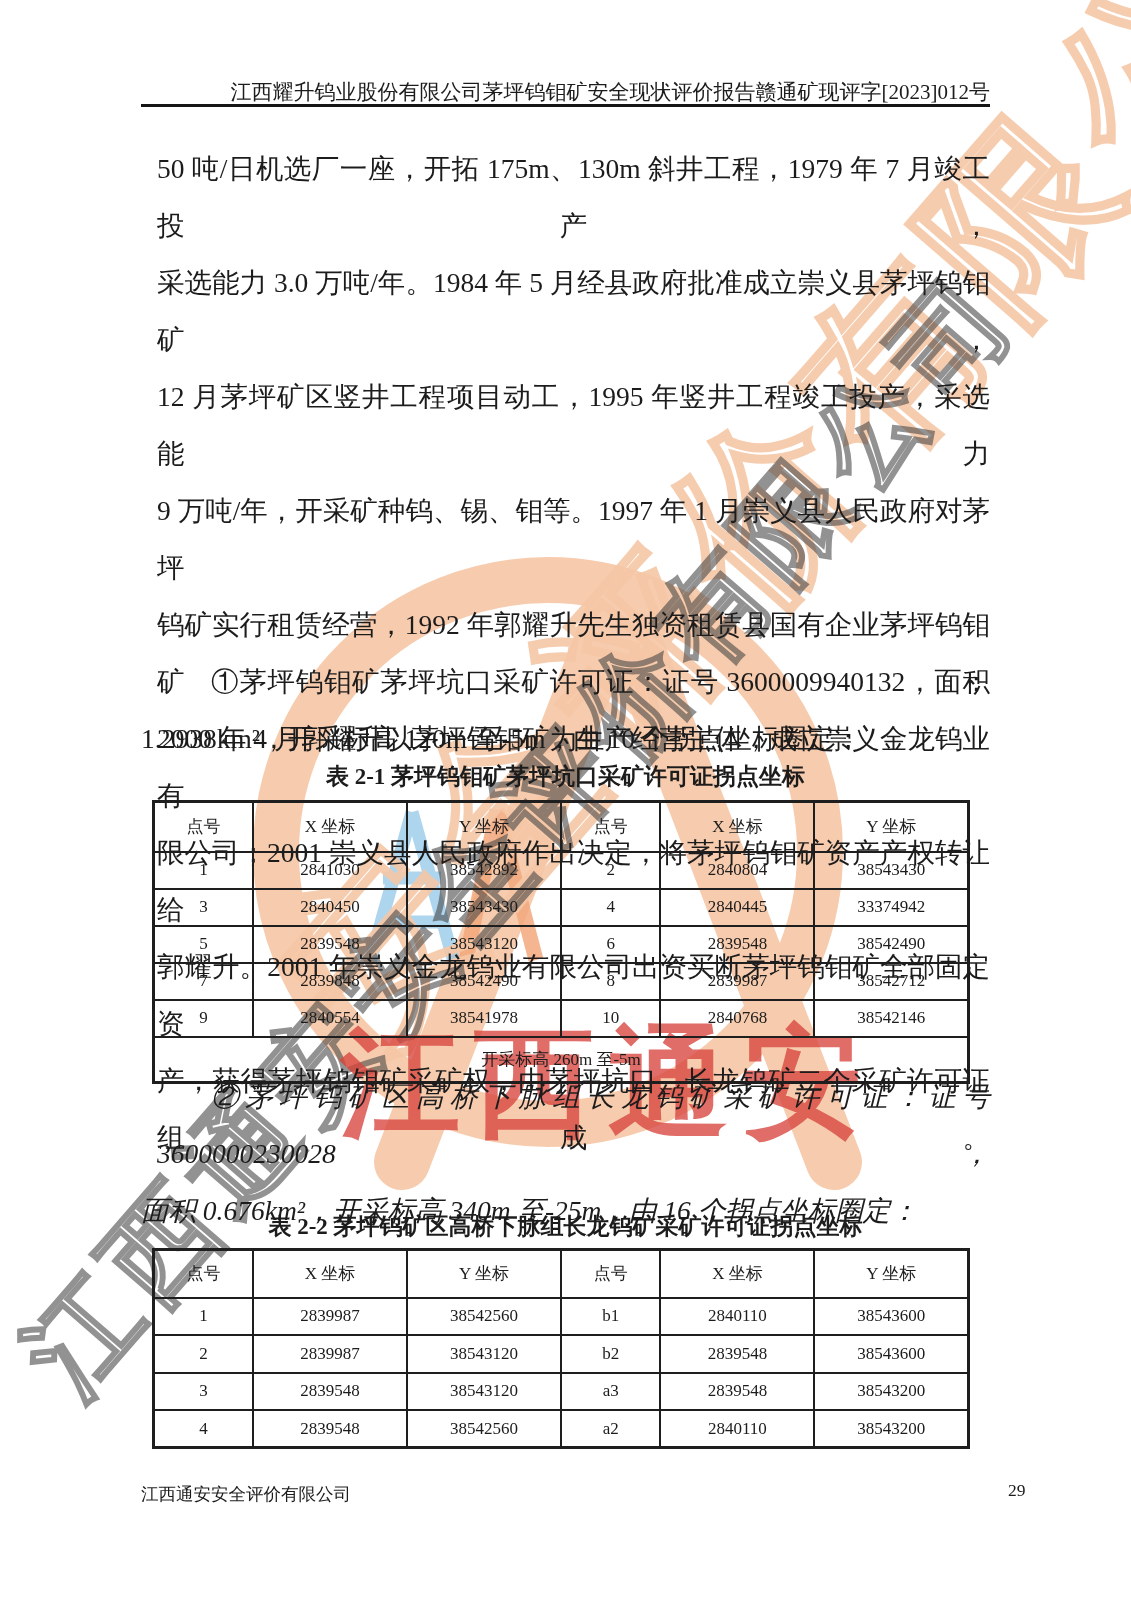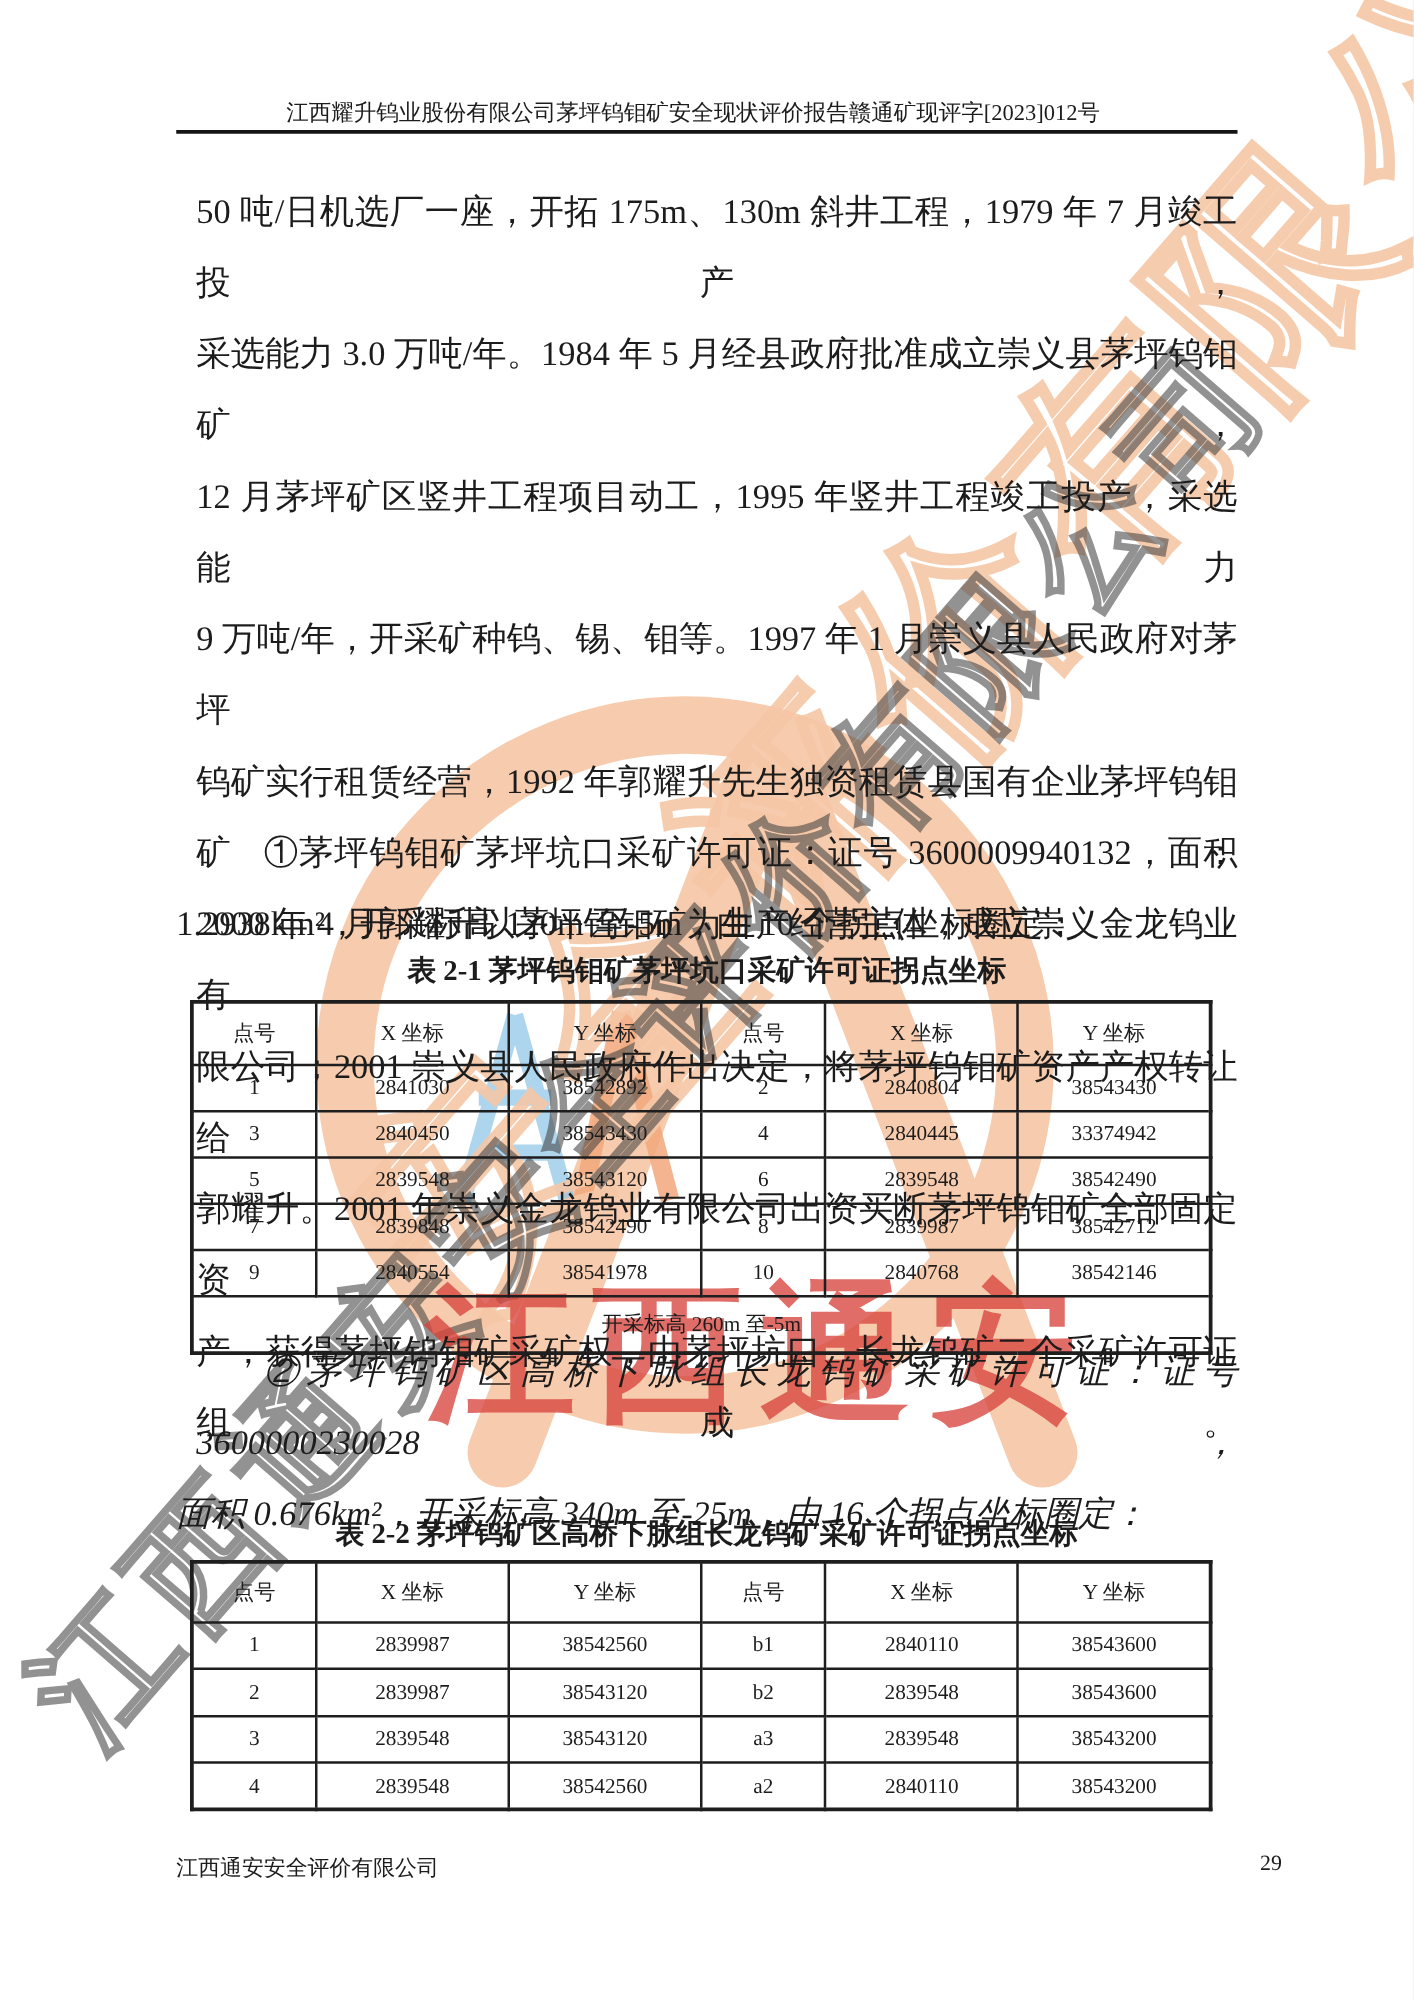--- a/index.html
+++ b/index.html
@@ -6,23 +6,23 @@
   .page{
     position:relative;width:1131px;height:1600px;background:#ffffff;
     overflow:hidden;margin:0 auto;
     font-family:"Liberation Serif","DejaVu Serif",serif;color:#1c1c1c;
   }
   
   .watermark{position:absolute;inset:0;z-index:0;pointer-events:none;}
   
   .content{position:absolute;inset:0;z-index:1;}
   .header{
-    position:absolute;left:130px;width:849px;top:78px;
-    display:flex;justify-content:center;align-items:flex-end;
-    font-size:18px;white-space:nowrap;
+    position:absolute;left:141px;width:849px;top:78px;
+    display:flex;justify-content:flex-end;align-items:flex-end;
+    font-size:21px;white-space:nowrap;
   }
   .header-rule{position:absolute;left:141px;width:849px;top:104px;height:3px;background:#151515;}
   .textblock{position:absolute;left:141px;width:849px;font-size:27.5px;line-height:57px;}
   .line{text-align:justify;text-justify:inter-character;}
   .line.fill{text-align-last:justify;margin-left:16px;}
   .line.indent{text-indent:54px;}
   .para1{top:140px;}
   .para2{top:653px;}
   .para3{top:1068px;font-style:italic;}
   .tcaption{

